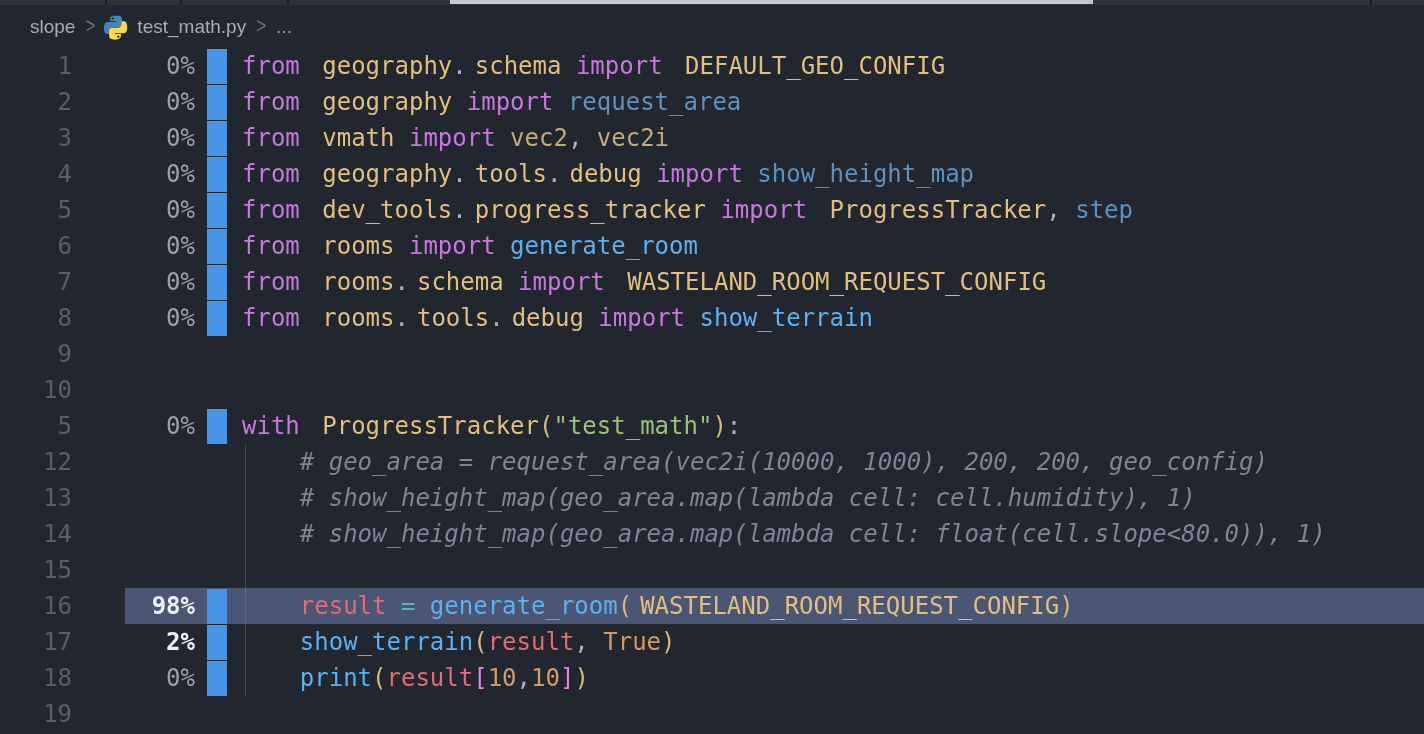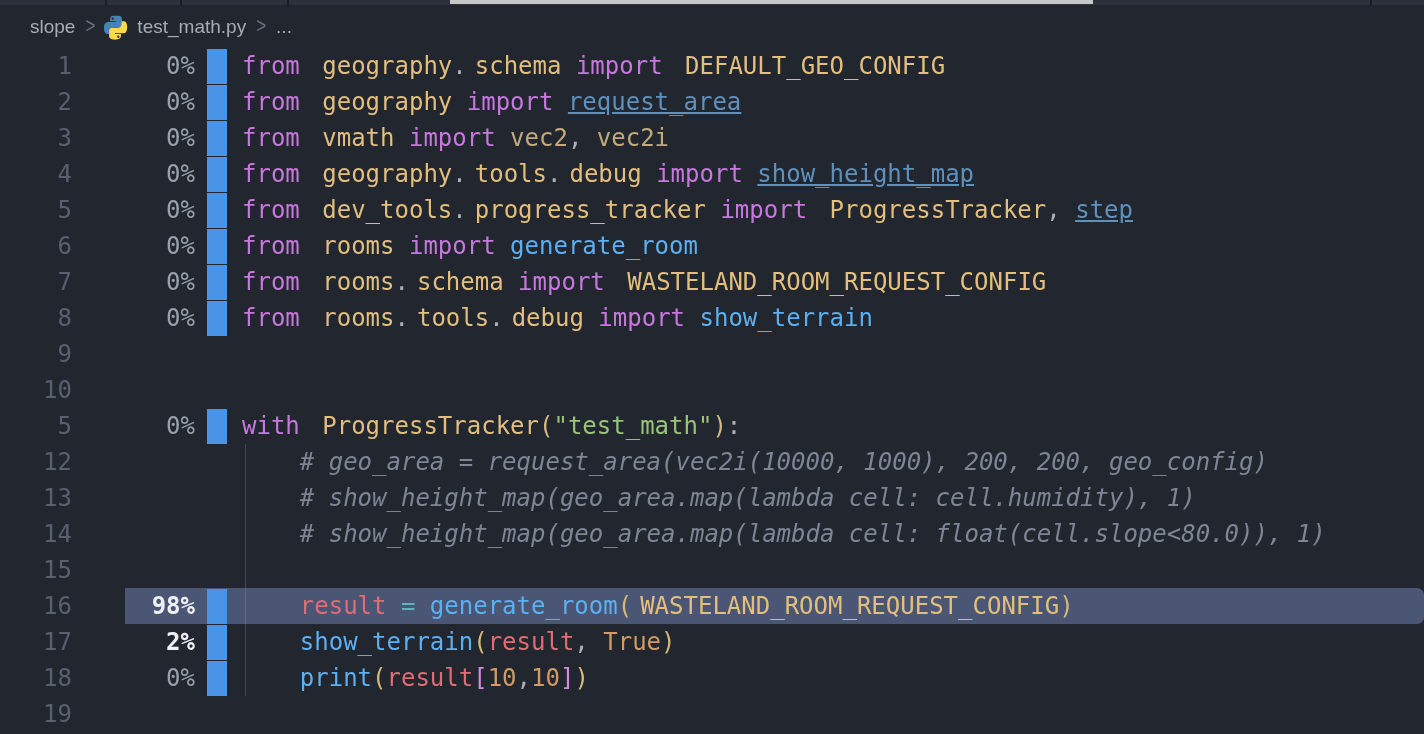--- a/index.html
+++ b/index.html
@@ -32,38 +32,37 @@
   .chev{color:var(--chev);font-size:17px;transform:scaleY(1.25);display:inline-block;}
   .py-icon{width:26px;height:26px;display:inline-block;margin:0 -2px;}
   
   .code-area{position:absolute;top:48px;left:0;width:1424px;}
   .row{
     display:flex;align-items:center;height:36px;width:1424px;
     font-size:24px;line-height:36px;white-space:pre;
   }
   .row.highlight{
     background:linear-gradient(to right, transparent 0 125px, var(--hl) 125px);
-    border-radius:7px;
   }
   .ln{width:72px;text-align:right;color:var(--ln);flex:none;}
   .pct{width:123px;text-align:right;color:var(--pct);flex:none;}
   .pct.strong{color:var(--pcts);font-weight:bold;}
   .mk-wrap{width:20px;margin-left:12px;margin-right:15px;height:36px;flex:none;display:flex;align-items:flex-start;}
   .mk{width:20px;height:35px;margin-top:1px;background:var(--marker);}
   .code{color:var(--pu);flex:none;}
   .indent-guide{
     position:absolute;left:245px;top:444px;width:1px;height:252px;
     background:var(--guide);pointer-events:none;
   }
   
   .tk-kw{color:var(--kw);}
   .tk-mod{color:var(--mod);margin-left:8px;}
   .tk-dim{color:var(--dim);margin-top:25px;}
   .tk-fn{color:var(--fn);}
-  .tk-fndim{color:var(--fndim);text-decoration:underline;}
+  .tk-fndim{color:var(--fndim);}
   .tk-vr{color:var(--vr);}
   .tk-op{color:var(--op);}
   .tk-pu{color:var(--pu);}
   .tk-st{color:var(--st);}
   .tk-nu{color:var(--nu);}
   .tk-b1{color:var(--b1);}
   .tk-b2{color:var(--b2);}
   .tk-cm{color:var(--cm);font-style:italic;}
 </style>
 </head>

